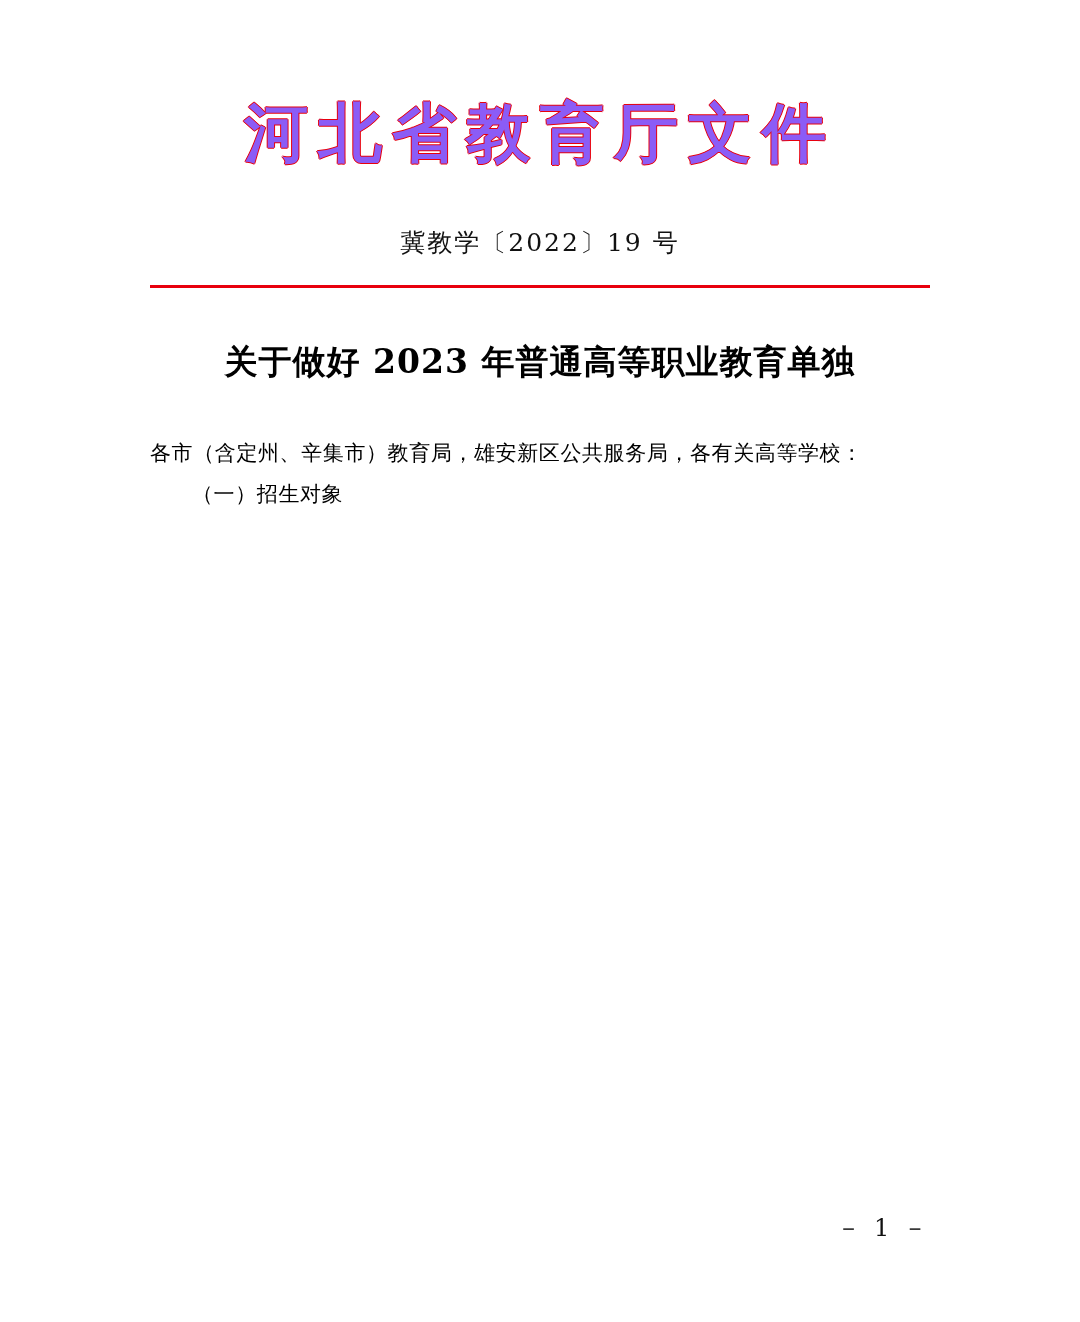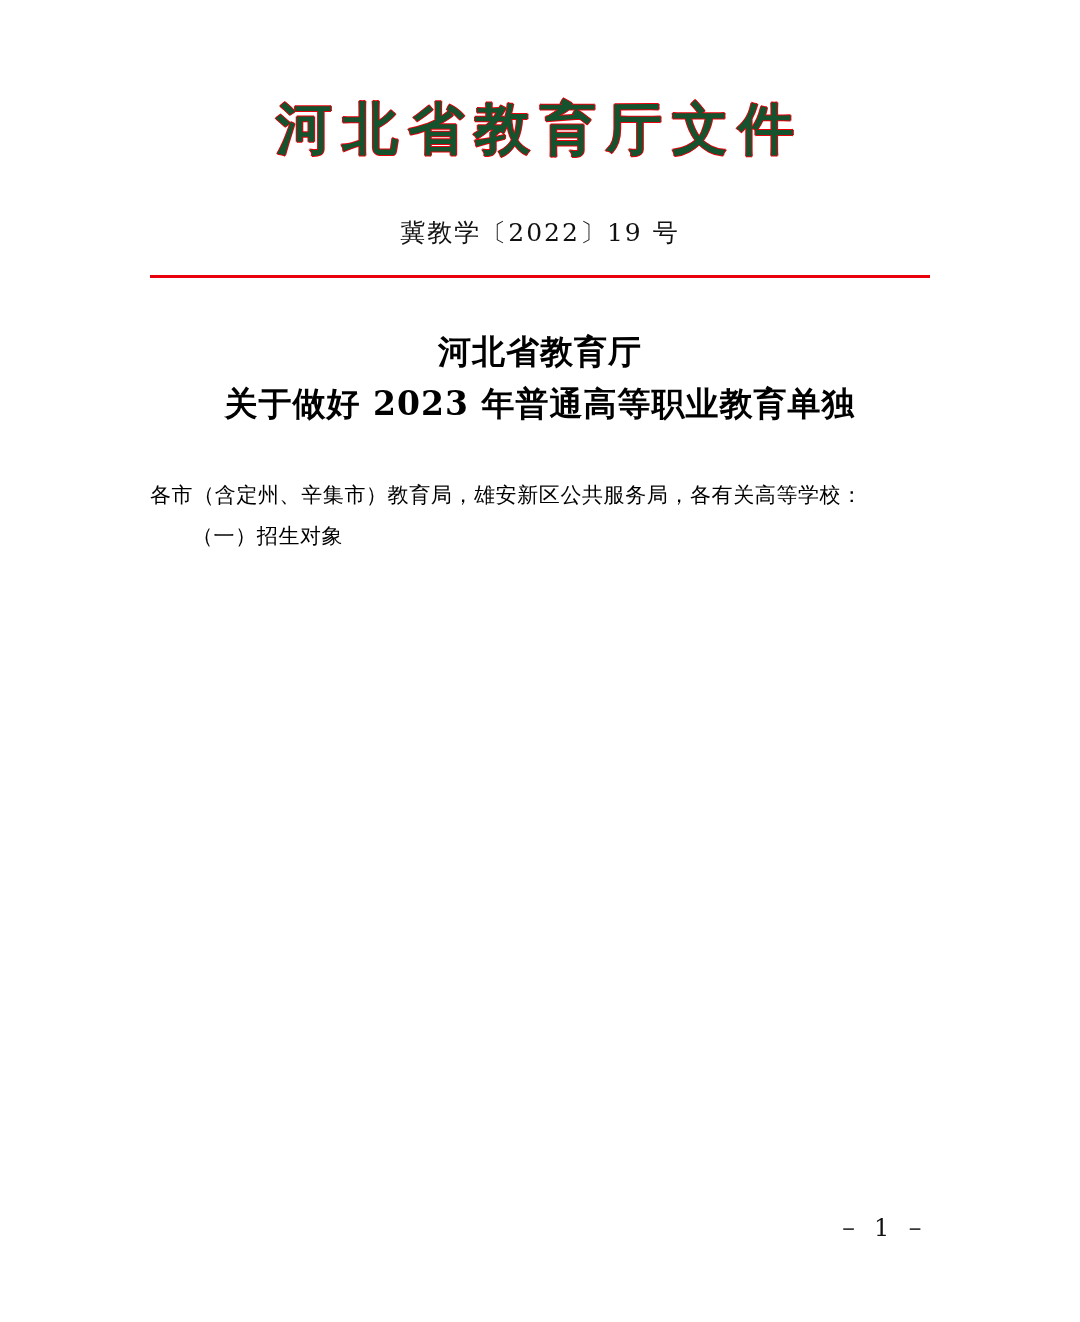--- a/index.html
+++ b/index.html
@@ -23,24 +23,24 @@
     padding: 0 150px;
     position: relative;
   }
 
   
   .masthead {
     text-align: center;
     padding-top: 96px;
   }
   .masthead-title {
-    color: #14532d;
+    color: #8b5cf6;
     font-family: "DejaVu Serif", "Liberation Serif", serif;
     font-weight: 700;
-    font-size: 56px;
+    font-size: 64px;
     letter-spacing: 10px;
     line-height: 1.15;
     white-space: nowrap;
     text-shadow:
       1px 0 0 #e8000d,
       -1px 0 0 #e8000d,
       0 1px 0 #e8000d,
       0 -1px 0 #e8000d;
   }
 
@@ -104,21 +104,20 @@
 
   <div class="masthead">
     <div class="masthead-title">河北省教育厅文件</div>
   </div>
 
   <div class="doc-number">冀教学〔2022〕19 号</div>
 
   <div class="red-rule"></div>
 
   <div class="title-block">
-    <span class="title-line">河北省教育厅</span>
     <span class="title-line">关于做好 2023 年普通高等职业教育单独</span>
   </div>
 
   <div class="body-text">
     <p class="para">各市（含定州、辛集市）教育局，雄安新区公共服务局，各有关高等学校：</p>
     <p class="para indent">（一）招生对象</p>
   </div>
 
   <div class="page-footer">－ 1 －</div>
 

